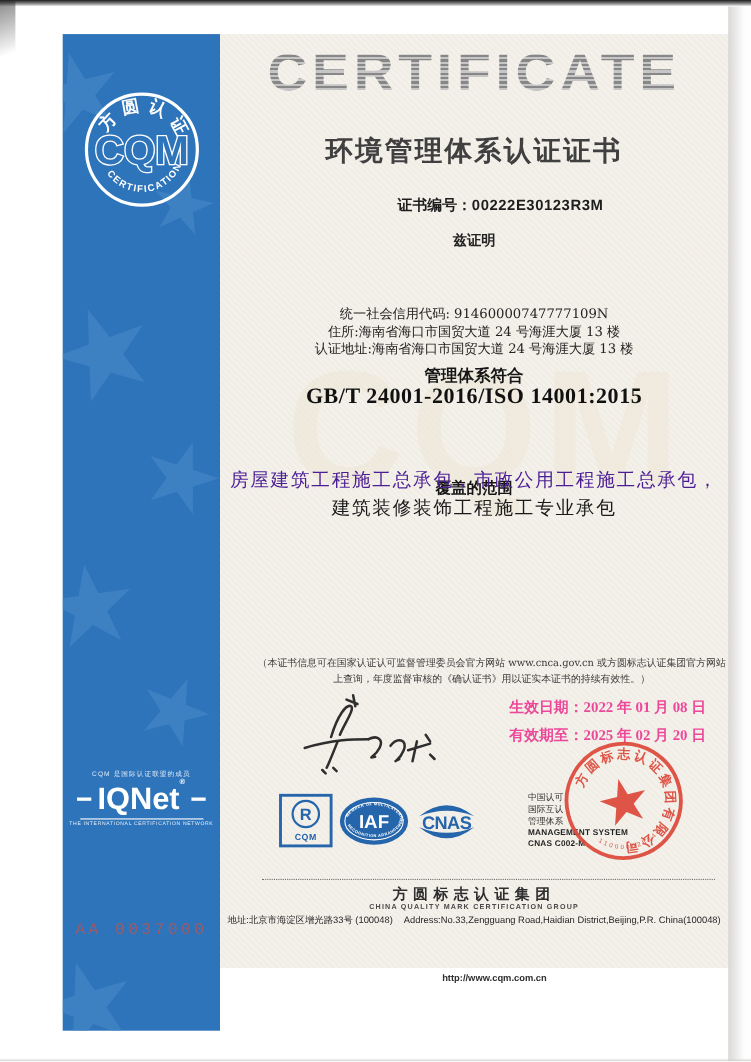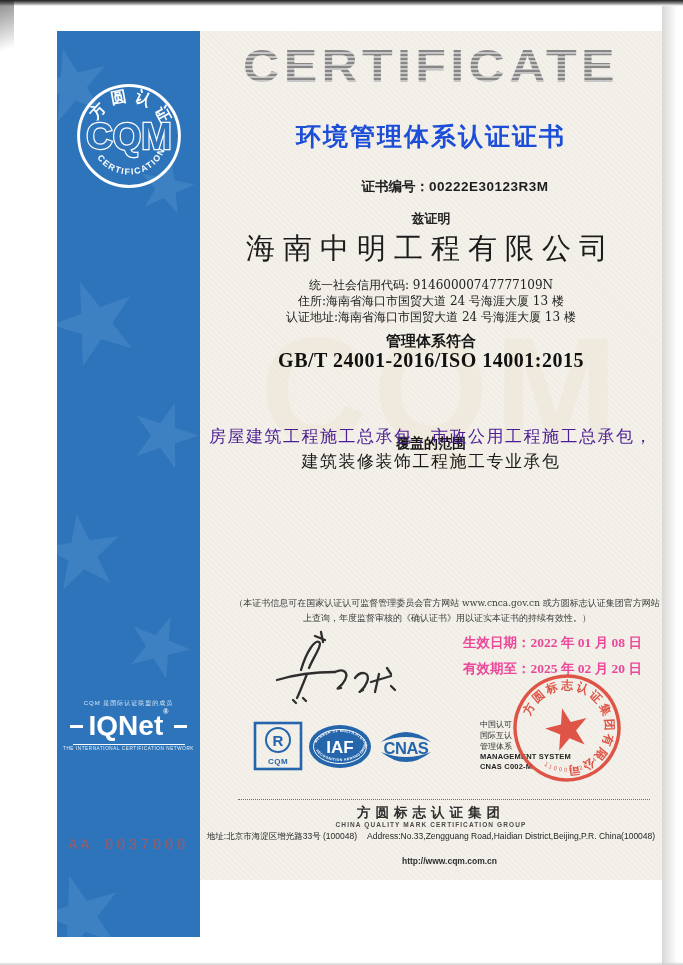--- a/index.html
+++ b/index.html
@@ -56,21 +56,21 @@
   }
 
   
   .txt { position:absolute; left:200px; width:462px; text-align:center; z-index:3; }
   .cert-heading {
     top:38px; font-size:47px; font-weight:bold; letter-spacing:4px; transform:scaleX(1.07);
     background:repeating-linear-gradient(180deg,#878787 0 2px, #c6c6c6 2px 4px);
     -webkit-background-clip:text; background-clip:text; color:transparent;
   }
   @supports not (-webkit-background-clip: text) { .cert-heading { color:#979797; background:none; } }
-  .cert-title { top:120px; font-size:25px; font-weight:bold; letter-spacing:2px; color:#1d4ed8;
+  .cert-title { top:120px; font-size:25px; font-weight:bold; letter-spacing:2px; color:#404040;
                 font-family:"Liberation Sans", sans-serif; }
   .cert-no { top:178px; font-size:13.5px; color:#1d1d1d; font-family:"Liberation Serif", serif; font-weight:bold;margin-left:24px; }
   .cert-no .num { font-family:"Liberation Sans", sans-serif; font-weight:600; letter-spacing:.5px; }
   .certify { top:210px; font-size:13px; color:#222; font-family:Liberation Serif, serif; font-weight:bold; }
   .company { top:229px; font-size:29px; letter-spacing:8px; color:#1c1c1c;
              font-family:"DejaVu Serif","Liberation Serif", serif; }
   .info-line { font-size:12px; color:#222; font-family:"DejaVu Serif","Liberation Serif", serif; }
   .credit  { top:277px; } .addr { top:293px; } .audit-addr { top:309px; }
   .conform { top:332px; font-size:15px; font-weight:bold; color:#161616; font-family:"Liberation Serif", serif;text-align:center; }
   .standard{ top:349px; font-size:20px; font-weight:bold; letter-spacing:.5px; color:#111;
@@ -90,21 +90,21 @@
   .acc-cn { font-size:8px; color:#333; line-height:11px; font-family:"Liberation Sans", sans-serif; }
   .acc-en { font-size:7.5px; font-weight:bold; color:#1f1f1f; line-height:10px; letter-spacing:.2px; }
 
   .stamp { position:absolute; left:511px; top:672px; z-index:5; transform:rotate(-14deg); opacity:.93; }
 
   .dotted-sep { position:absolute; left:238px; top:799px; width:412px; border-top:1.5px dotted #6f6f6f; z-index:3; }
   .footer-cn  { top:804px; font-size:13.5px; font-weight:bold; letter-spacing:5px; color:#2e2e2e; }
   .footer-en  { top:821px; font-size:6.5px; font-weight:bold; letter-spacing:1.1px; color:#4a4a4a; }
   .footer-addr{ top:831px; font-size:8.5px; color:#262626; }
   .footer-addr .gap { display:inline-block; width:10px; }
-  .footer-site{ top:856px; font-size:8.5px; font-weight:bold; color:#2e2e2e;padding-left:37px; }
+  .footer-site{ top:884px; font-size:8.5px; font-weight:bold; color:#2e2e2e;padding-left:37px; }
 </style>
 </head>
 <body>
 
 <div id="certificate">
 
   <div class="paper-main"></div>
   <div class="watermark">CQM</div>
 
   <div class="sidebar">
@@ -142,21 +142,20 @@
       <div class="iqnet-bottom">THE INTERNATIONAL CERTIFICATION NETWORK</div>
     </div>
 
     <div class="serial-number">AA 0037000</div>
   </div>
 
   <div class="txt cert-heading">CERTIFICATE</div>
   <div class="txt cert-title">环境管理体系认证证书</div>
   <div class="txt cert-no"><span>证书编号：</span><span class="num">00222E30123R3M</span></div>
   <div class="txt certify">兹证明</div>
-  <div class="txt company">海南中明工程有限公司</div>
   <div class="txt info-line credit">统一社会信用代码: 91460000747777109N</div>
   <div class="txt info-line addr">住所:海南省海口市国贸大道 24 号海涯大厦 13 楼</div>
   <div class="txt info-line audit-addr">认证地址:海南省海口市国贸大道 24 号海涯大厦 13 楼</div>
   <div class="txt conform">管理体系符合</div>
   <div class="txt standard">GB/T 24001-2016/ISO 14001:2015</div>
   <div class="txt scope-label">覆盖的范围</div>
   <div class="txt scope-1">房屋建筑工程施工总承包，市政公用工程施工总承包，</div>
   <div class="txt scope-2">建筑装修装饰工程施工专业承包</div>
   <div class="txt disclaimer">（本证书信息可在国家认证认可监督管理委员会官方网站 www.cnca.gov.cn 或方圆标志认证集团官方网站上查询，年度监督审核的《确认证书》用以证实本证书的持续有效性。）</div>
 

